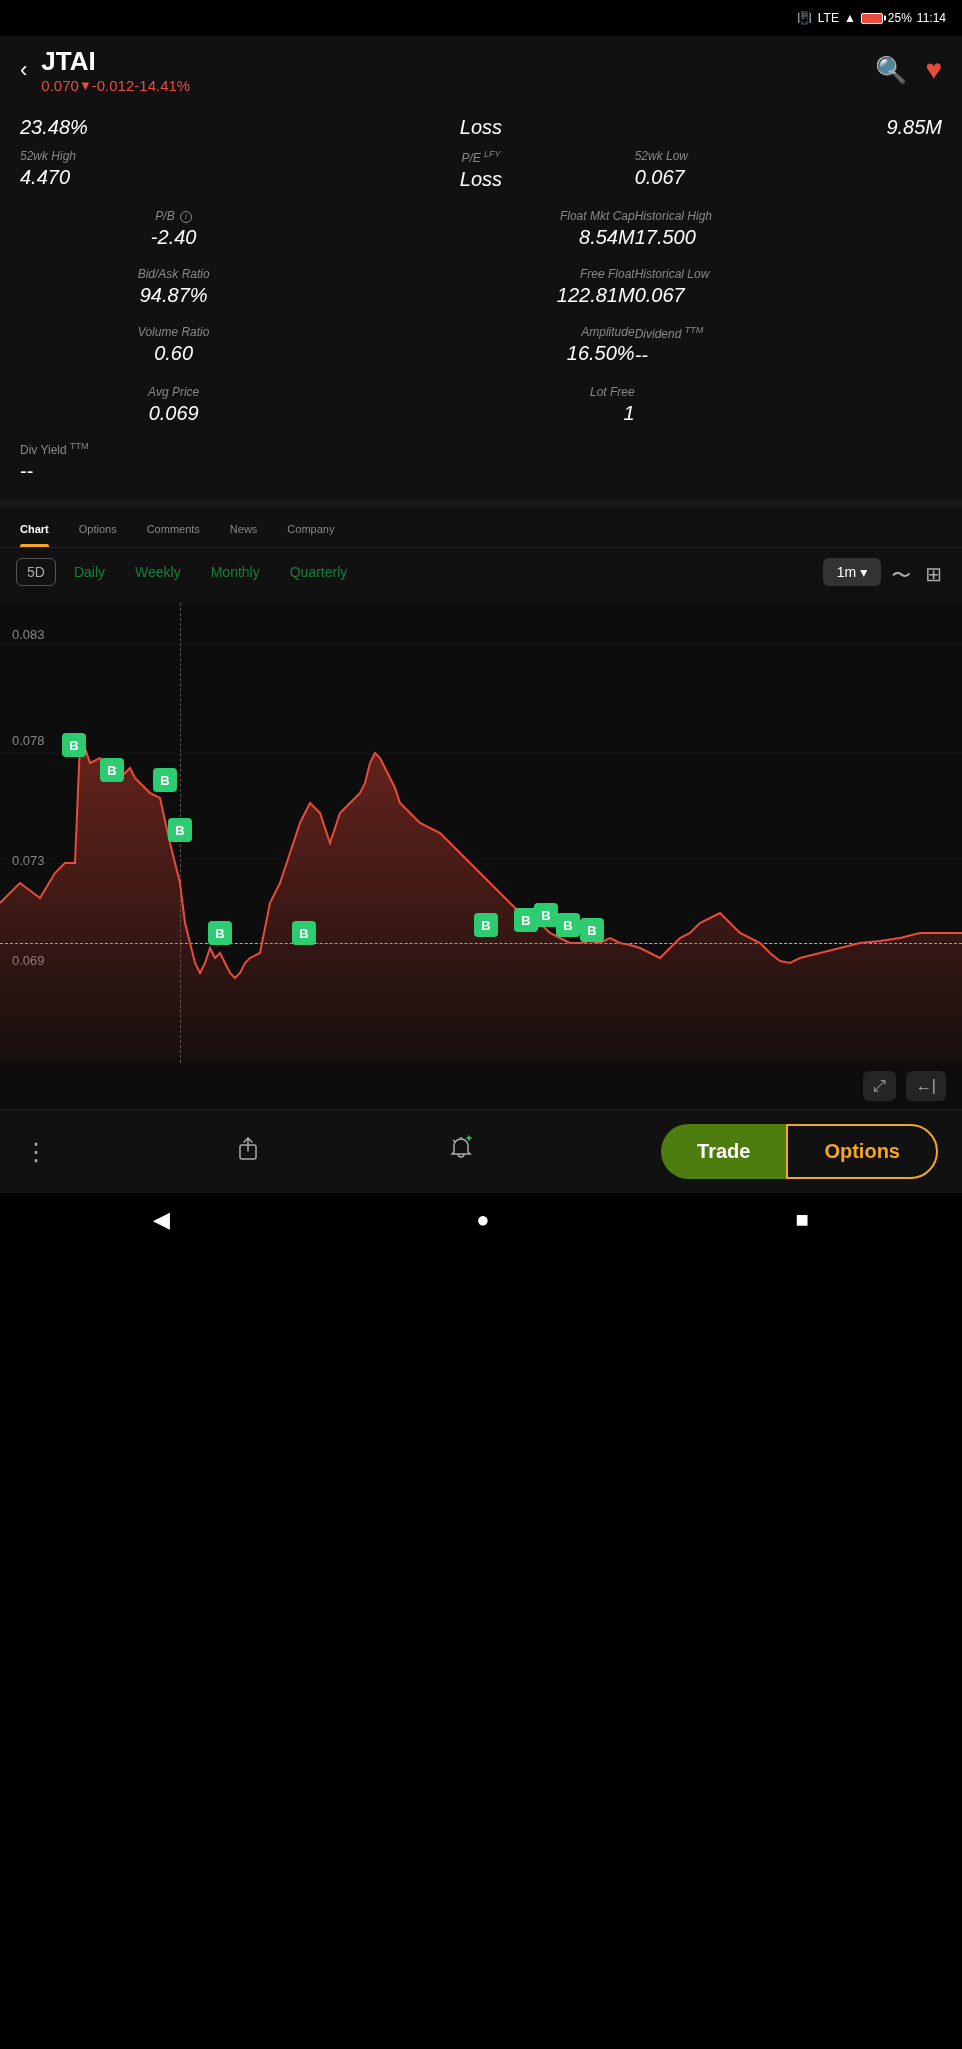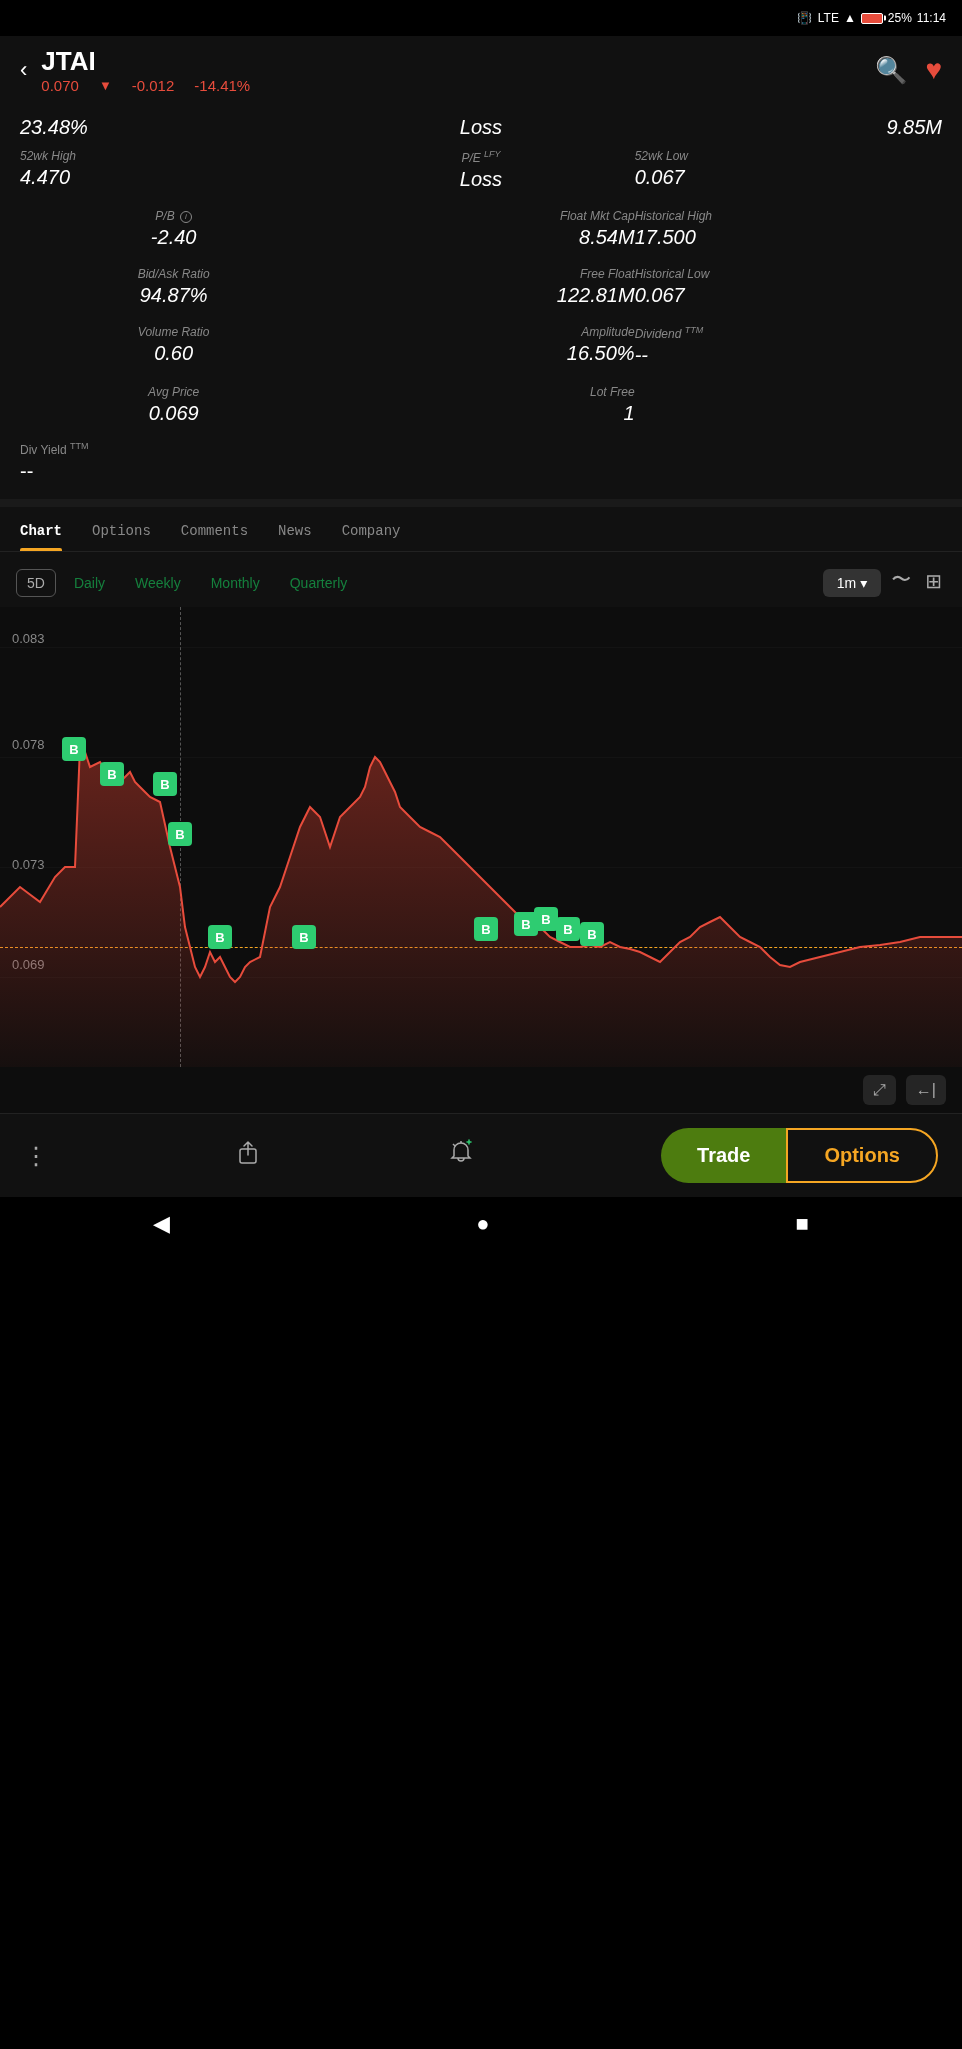--- a/index.html
+++ b/index.html
@@ -72,21 +72,21 @@
     }
     .ticker-info {}
     .ticker-symbol {
       font-size: 26px;
       font-weight: 700;
       color: #fff;
     }
     .ticker-price-row {
       display: flex;
       align-items: center;
-      gap: 20px;
+      gap: 0;
       font-size: 15px;
       color: #e74c3c;
     }
     .price-arrow {
       color: #e74c3c;
       font-size: 13px;
     }
     .header-right {
       display: flex;
       gap: 18px;
@@ -140,46 +140,45 @@
     
     .tab-bar {
       display: flex;
       background: #111;
       padding: 0 20px;
       border-bottom: 1px solid #222;
       gap: 30px;
     }
     .tab-item {
       padding: 16px 0 12px;
-      font-size: 14px;
+      font-size: 11px;
       color: #888;
       cursor: pointer;
       position: relative;
       white-space: nowrap;
-      font-family: Liberation Mono, monospace;
     }
     .tab-item.active {
       color: #fff;
       font-weight: 700;
     }
     .tab-item.active::after {
       content: '';
       position: absolute;
       bottom: 0;
       left: 0;
       right: 0;
       height: 3px;
       background: #f5a623;
       border-radius: 2px 2px 0 0;
     }
 
     
     .chart-controls {
       display: flex;
-      align-items: flex-end;
+      align-items: flex-start;
       padding: 10px 16px;
       background: #111;
       gap: 6px;
     }
     .period-btn {
       padding: 6px 12px;
       font-size: 14px;
       color: #15803d;
       background: transparent;
       border: none;

